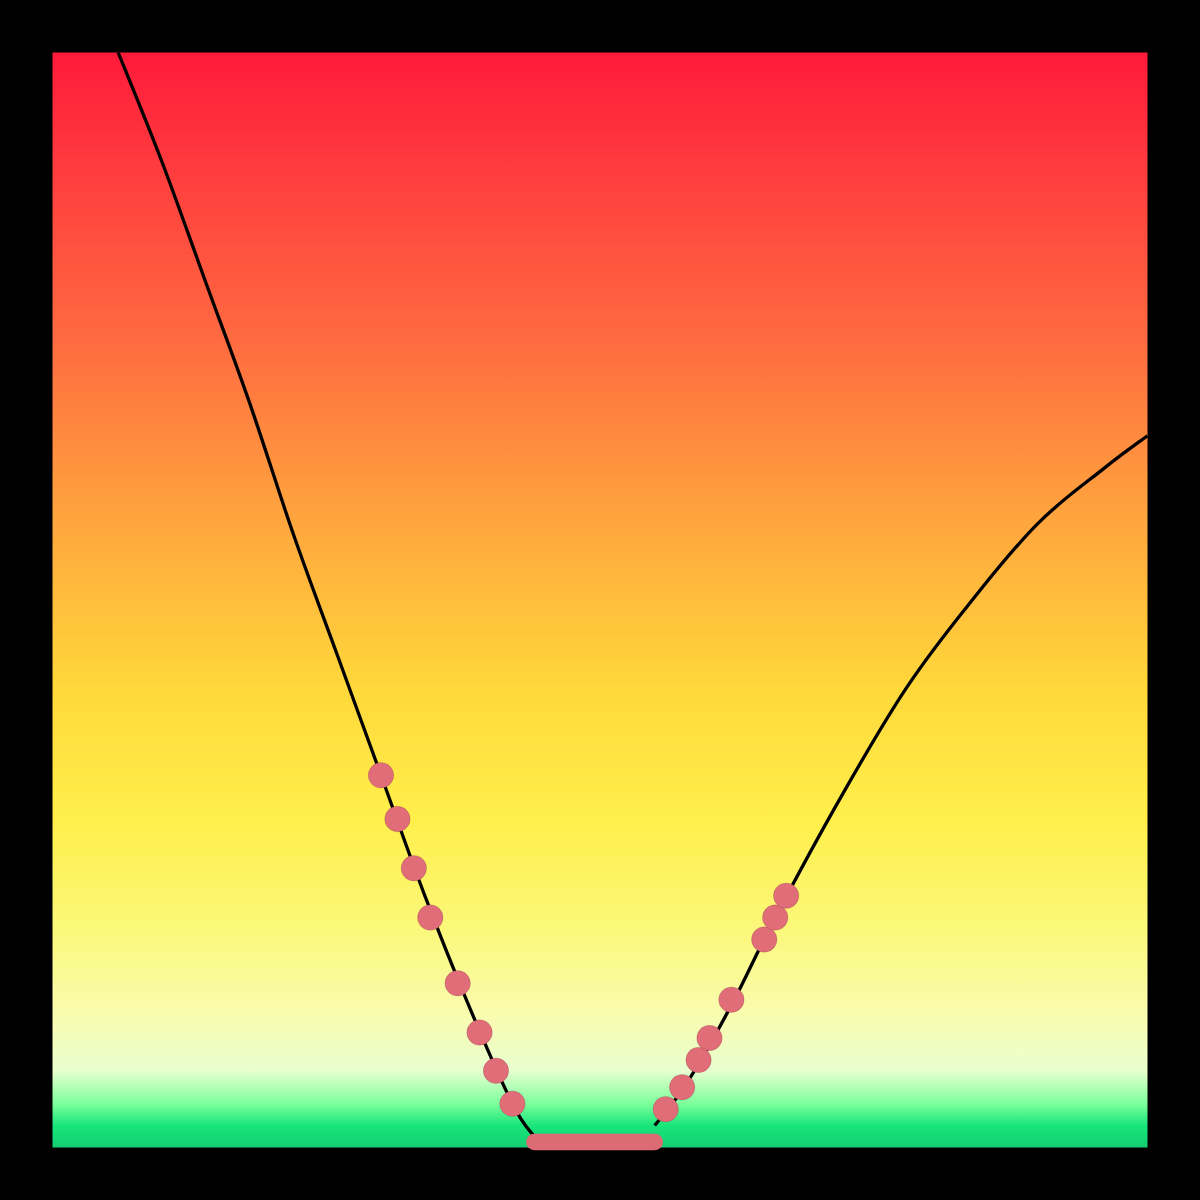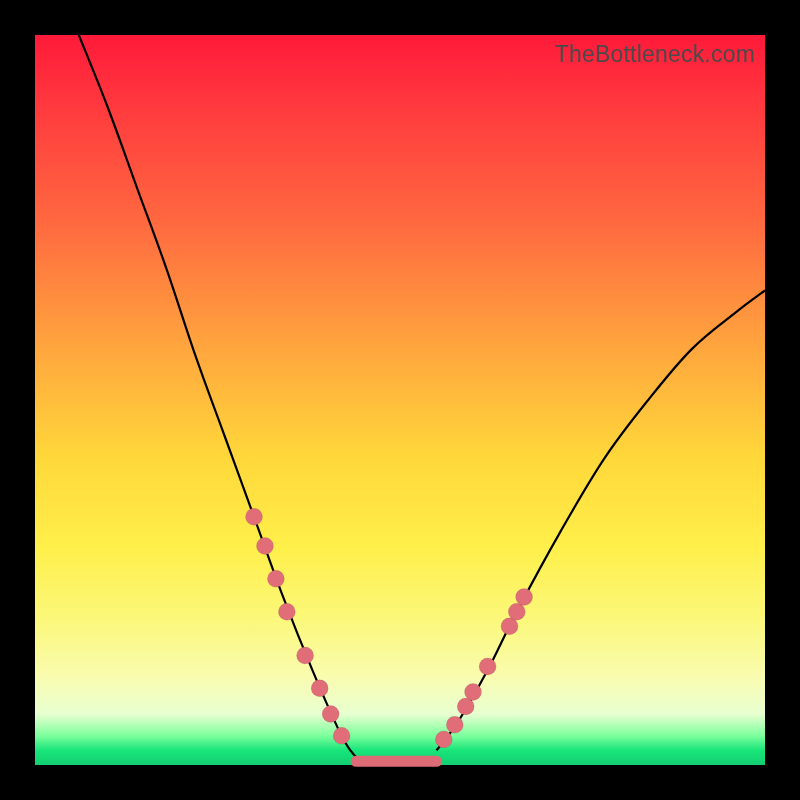--- a/index.html
+++ b/index.html
@@ -71,21 +71,20 @@
     stroke: #dd6b75;
     stroke-width: 11;
     stroke-linecap: round;
   }
 </style>
 </head>
 <body>
 
 <div class="frame">
   <div class="plot">
-    <div class="watermark">TheBottleneck.com</div>
 
     <svg class="curves" viewBox="0 0 730 730" preserveAspectRatio="none">
       <path id="left-curve" class="curve" d="M 43.8 0 C 49.056 13.139999999999999, 62.488 45.406000000000006, 73 73 C 83.512 100.594, 91.688 124.39199999999997, 102.2 153.29999999999995 C 112.712 182.20799999999994, 120.888 203.37799999999996, 131.4 233.59999999999997 C 141.912 263.82199999999995, 150.088 290.978, 160.6 321.2 C 171.112 351.42199999999997, 179.288 372.592, 189.8 401.5 C 200.312 430.408, 208.488 452.89199999999994, 219 481.79999999999995 C 229.512 510.70799999999997, 237.68800000000002 534.506, 248.20000000000002 562.1 C 258.712 589.6940000000001, 266.888 610.134, 277.4 635.1 C 287.912 660.066, 298.71599999999995 685.0319999999999, 306.59999999999997 700.8 C 314.484 716.568, 318.572 718.758, 321.2 722.7"></path>
       <path id="right-curve" class="curve" d="M 401.50000000000006 715.4 C 405.44200000000006 710.144, 414.202 700.654, 423.4 686.2 C 432.59799999999996 671.7460000000001, 442.088 654.8100000000001, 452.6 635.1 C 463.112 615.39, 468.66 601.666, 481.8 576.7 C 494.94 551.734, 509.83200000000005 523.994, 525.6 496.4 C 541.368 468.806, 553.632 447.052, 569.4 423.40000000000003 C 585.168 399.74800000000005, 597.4319999999999 384.71, 613.1999999999999 365 C 628.968 345.29, 641.232 329.66800000000006, 657 313.90000000000003 C 672.768 298.132, 687.66 287.912, 700.8 277.4 C 713.9399999999999 266.888, 724.744 259.442, 730 255.5"></path>
       <path id="valley-flat" class="flat" d="M 321.2 726.35 L 401.50000000000006 726.35"></path>
       <g id="dots">
           <circle cx="219" cy="481.79999999999995" r="8.5" class="dot"></circle>
           <circle cx="229.95" cy="511" r="8.5" class="dot"></circle>
           <circle cx="240.9" cy="543.85" r="8.5" class="dot"></circle>
           <circle cx="251.85" cy="576.7" r="8.5" class="dot"></circle>

